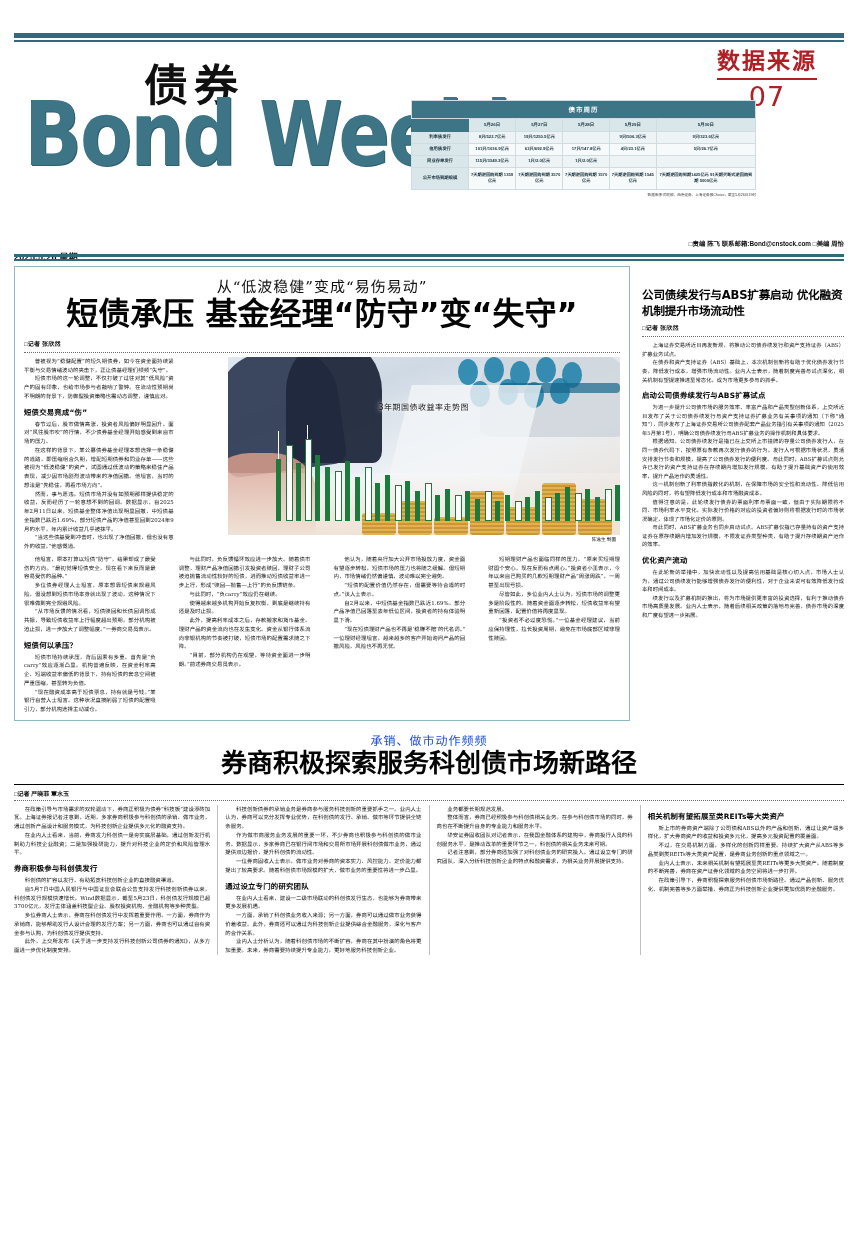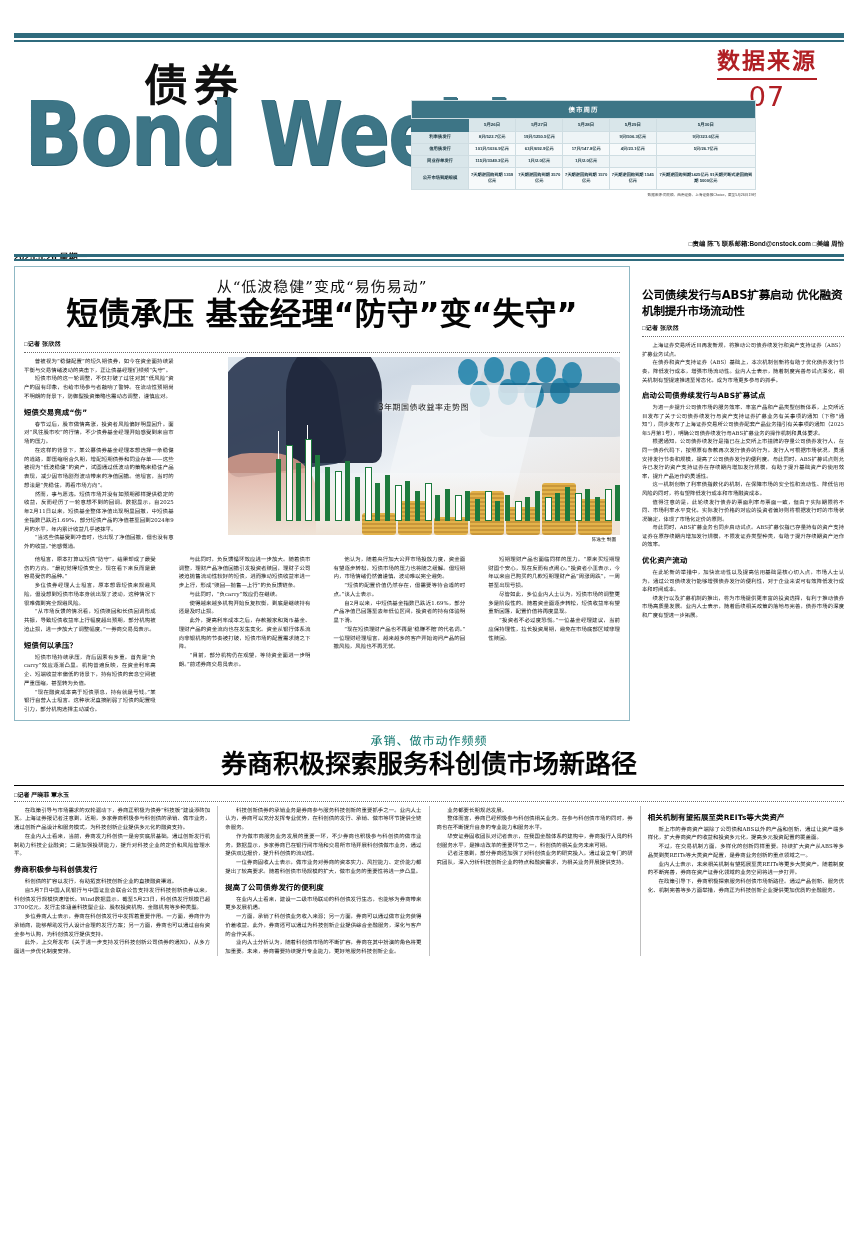--- a/index.html
+++ b/index.html
@@ -152,21 +152,21 @@
   
   .side-head{
     font-size:11.6px;font-weight:800;line-height:1.35;color:#050505;
     font-family:"DejaVu Sans","Liberation Sans",sans-serif;
     margin:22px 0 4px 0;letter-spacing:-.2px;
   }
   .side-block p.txt{font-size:5.3px;}
 
   
   .bottom{margin-top:10px;position:relative;}
-  .bot-kicker{text-align:center;font-size:12px;color:#0f766e;font-family:Liberation Serif, serif;letter-spacing:1px;}
+  .bot-kicker{text-align:center;font-size:12px;color:#1d4ed8;font-family:Liberation Sans, sans-serif;letter-spacing:1px;}
   .bot-headline{
     text-align:center;font-size:26px;font-weight:800;color:#050505;
     font-family:"DejaVu Sans","Liberation Sans",sans-serif;line-height:1.15;margin-top:1px;
   }
   .bot-rule{height:1px;background:#000;margin:5px 0 4px 0;}
   .bot-byline{font-size:6px;font-weight:700;font-family:"Liberation Sans",sans-serif;margin-bottom:2px;}
   .bot-cols{display:flex;gap:7px;}
   .bot-cols .bcol{width:auto;flex:1;}
   .divider-v{width:1px;background:#bfbfbf;}
 </style>
@@ -412,21 +412,21 @@
           <p class="txt">科创债的扩容以发行，有助拓宽科技创新企业的直接融资渠道。</p>
           <p class="txt">自5月7日中国人民银行与中国证监会联合公告支持发行科技创新债券以来，科创债发行规模快速增长。Wind数据显示，截至5月23日，科创债发行规模已超3700亿元，发行主体涵盖科技型企业、股权投资机构、金融机构等多种类型。</p>
           <p class="txt">多位券商人士表示，券商在科创债发行中发挥着重要作用。一方面，券商作为承销商，能够帮助发行人设计合理的发行方案；另一方面，券商也可以通过自有资金参与认购，为科创债发行提供支持。</p>
           <p class="txt">此外，上交所发布《关于进一步支持发行科技创新公司债券的通知》，从多方面进一步优化制度安排。</p>
         </div>
         <div class="divider-v"></div>
         <div class="bcol">
           <p class="txt">科技创新债券的承销业务是券商参与服务科技创新的重要抓手之一。业内人士认为，券商可以充分发挥专业优势，在科创债的发行、承销、做市等环节提供全链条服务。</p>
           <p class="txt">作为做市商服务业务发展的重要一环，不少券商也积极参与科创债的做市业务。数据显示，多家券商已在银行间市场和交易所市场开展科创债做市业务，通过提供双边报价，提升科创债的流动性。</p>
           <p class="txt">一位券商固收人士表示，做市业务对券商的资本实力、风控能力、定价能力都提出了较高要求。随着科创债市场规模的扩大，做市业务的重要性将进一步凸显。</p>
-          <h4 class="sub">提高了公司债券发行的便利度</h4>
+          <h4 class="sub">通过设立专门的研究团队</h4>
           <p class="txt">在业内人士看来，建设一二级市场联动的科创债发行生态，也能够为券商带来更多发展机遇。</p>
           <p class="txt">一方面，承销了科创债业务收入来源；另一方面，券商可以通过做市业务获得价差收益。此外，券商还可以通过为科技创新企业提供综合金融服务，深化与客户的合作关系。</p>
           <p class="txt">业内人士分析认为，随着科创债市场的不断扩容，券商在其中扮演的角色将更加重要。未来，券商需要持续提升专业能力，更好地服务科技创新企业。</p>
         </div>
         <div class="divider-v"></div>
         <div class="bcol">
           <p class="txt">业务都要长期规范发展。</p>
           <p class="txt">整体而言，券商已经积极参与科创债相关业务。在参与科创债市场的同时，券商也在不断提升自身的专业能力和服务水平。</p>
           <p class="txt">华安证券固收团队对记者表示，在我国金融体系的建构中，券商投行人员的科创服务水平，是推动改革的重要环节之一，科创债的相关业务未来可期。</p>
           <p class="txt">记者注意到，部分券商还加强了对科创债业务的研究投入。通过设立专门的研究团队，深入分析科技创新企业的特点和融资需求，为相关业务开展提供支持。</p>

